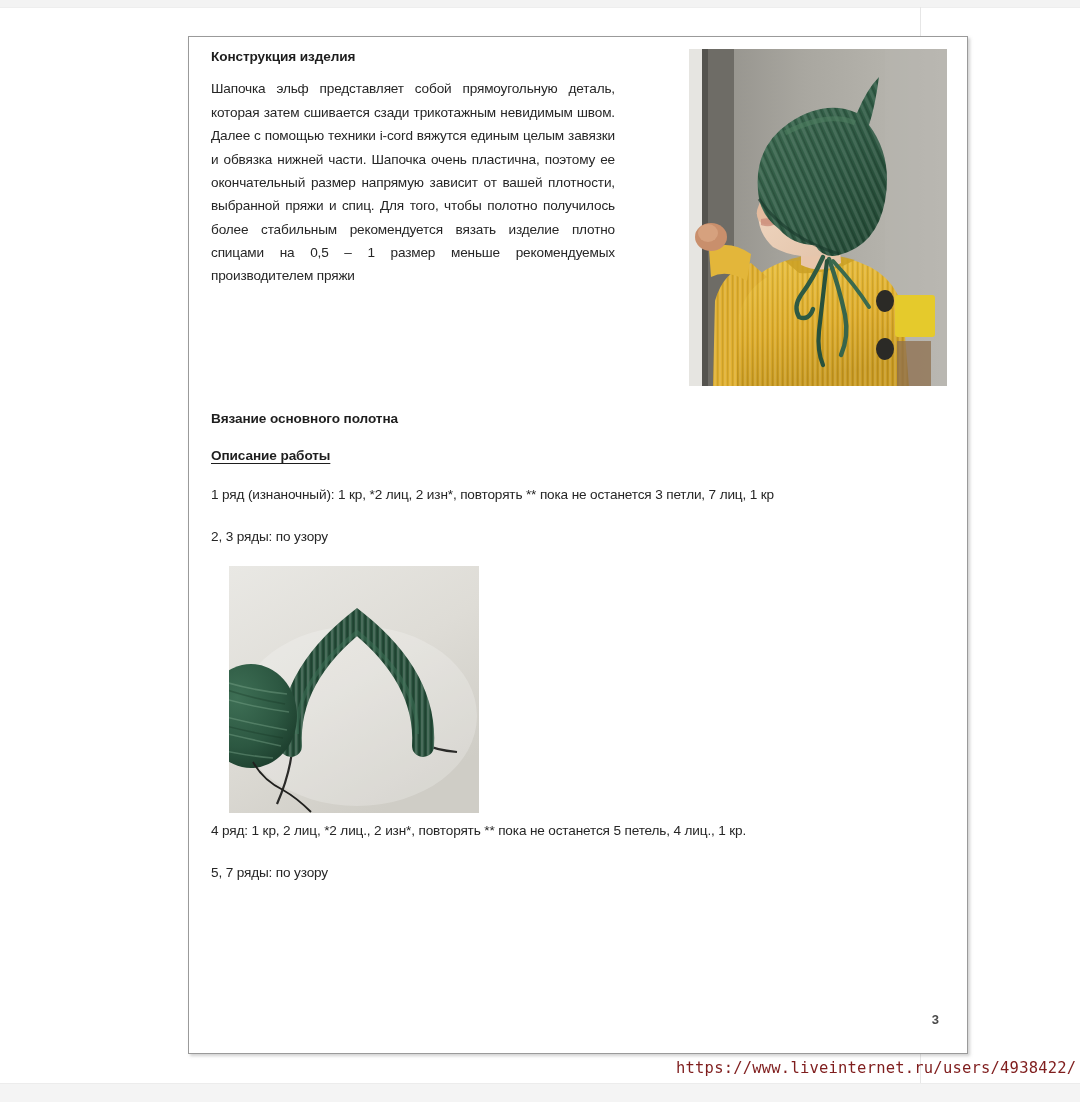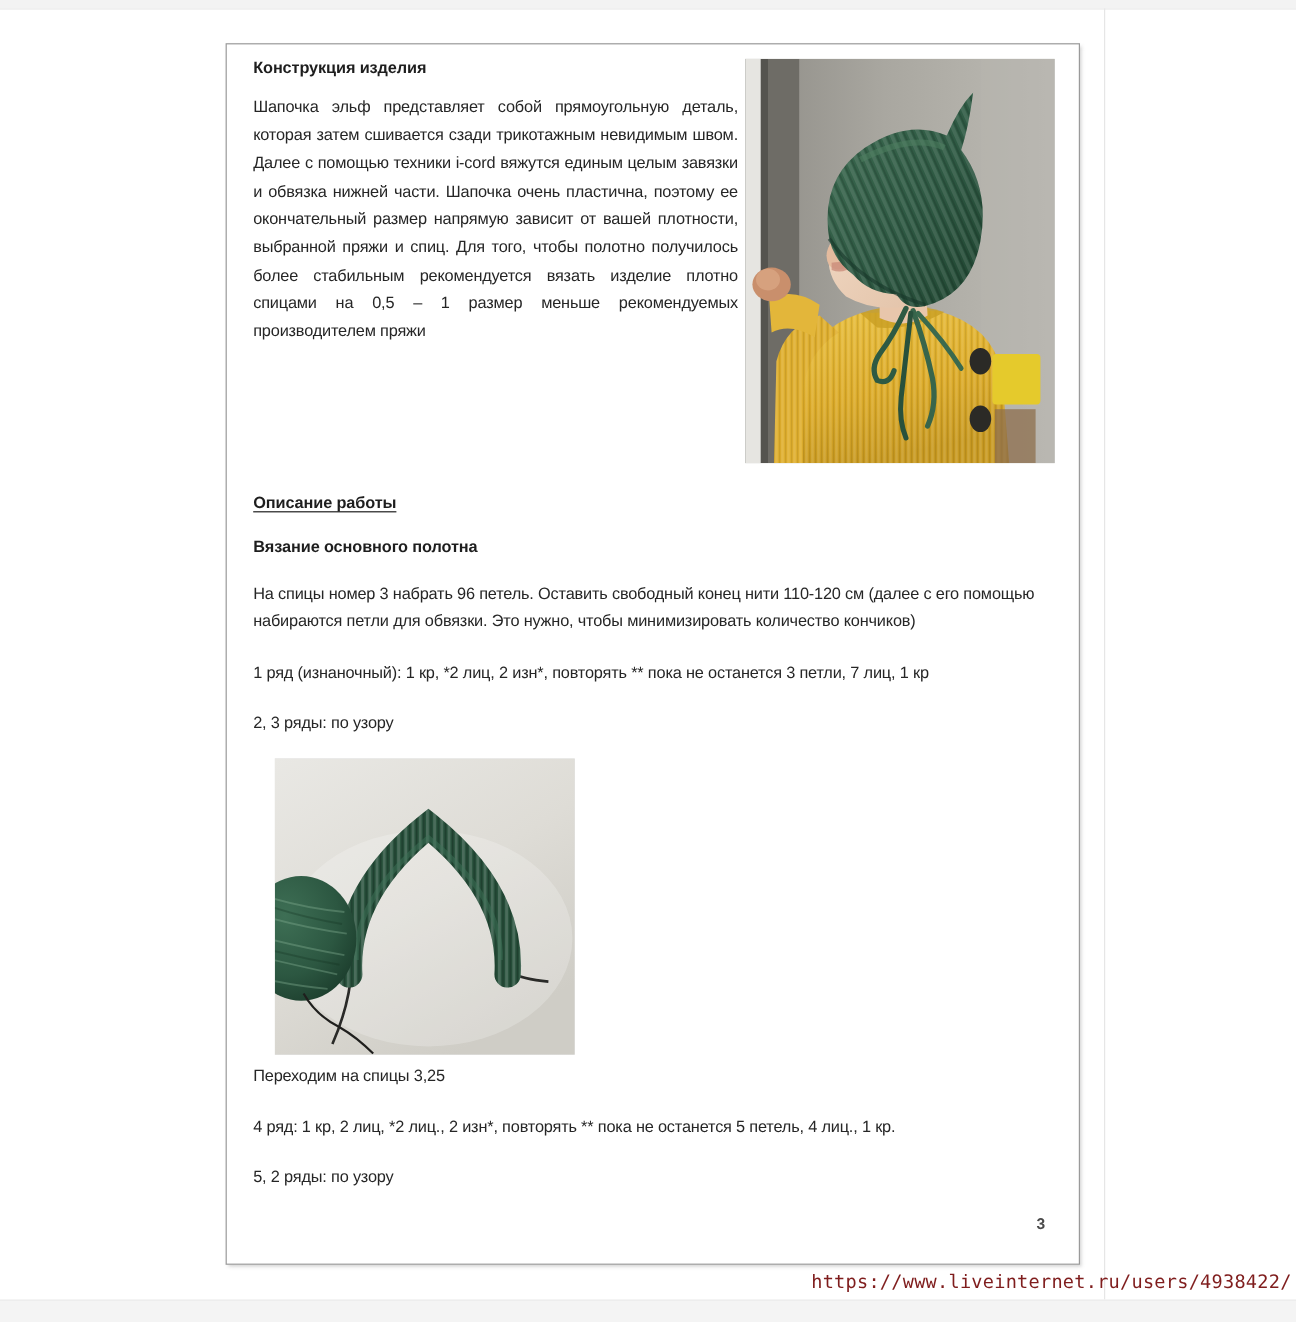--- a/index.html
+++ b/index.html
@@ -46,21 +46,21 @@
     height: 19px;
     background: #f4f4f4;
     border-top: 1px solid #ececec;
   }
 
   
   .page-sheet {
     position: absolute;
     left: 188px;
     top: 36px;
-    width: 712px;
+    width: 780px;
     height: 1018px;
     background: #ffffff;
     border: 1px solid #9a9a9a;
     box-sizing: border-box;
     box-shadow: 2px 2px 3px rgba(120,120,120,0.35);
   }
 
   .page-inner {
     position: relative;
     width: 100%;
@@ -282,26 +282,25 @@
           <ellipse cx="196" cy="252" rx="9" ry="11" fill="#2b2a26"></ellipse>
           <ellipse cx="196" cy="300" rx="9" ry="11" fill="#2b2a26"></ellipse>
           <rect x="206" y="246" width="40" height="42" rx="3" fill="#f2d52f"></rect>
           <rect x="206" y="246" width="40" height="42" rx="3" fill="#000" opacity="0.05"></rect>
           <rect x="208" y="292" width="34" height="45" fill="#8d6f4e" opacity="0.75"></rect>
         </svg>
       </div>
     </div>
 
     <div class="sec-heads">
+      <h3 class="heading">Вязание основного полотна</h3>
       <h3 class="heading underlined">Описание работы</h3>
-      <h3 class="heading">Вязание основного полотна</h3>
     </div>
 
     <div class="body-block doc-text">
-      <p>На спицы номер 3 набрать 96 петель. Оставить свободный конец нити 110-120 см (далее с его помощью набираются петли для обвязки. Это нужно, чтобы минимизировать количество кончиков)</p>
 
       <p>1 ряд (изнаночный): 1 кр, *2 лиц, 2 изн*, повторять ** пока не останется 3 петли, 7 лиц, 1 кр</p>
 
       <p class="tight">2, 3 ряды: по узору</p>
 
       <div class="photo-needle">
         <svg class="photo-svg" viewBox="0 0 250 247" preserveAspectRatio="none">
           <defs>
             <linearGradient id="bgw" x1="0" y1="0" x2="0.6" y2="1">
               <stop offset="0%" stop-color="#e9e8e4"></stop>
@@ -344,25 +343,24 @@
           </g>
           <g opacity="0.3" stroke="#12301f" stroke-width="1.6" fill="none">
             <path d="M-14 120 Q20 132 56 138"></path>
             <path d="M-18 156 Q18 166 54 172"></path>
           </g>
 
           <path d="M24 196 Q34 214 54 224 Q68 232 82 246" stroke="#1f1f1d" stroke-width="1.8" fill="none"></path>
         </svg>
       </div>
 
-      <p class="caption-line">Переходим на спицы 3,25</p>
 
       <p>4 ряд: 1 кр, 2 лиц, *2 лиц., 2 изн*, повторять ** пока не останется 5 петель, 4 лиц., 1 кр.</p>
 
-      <p>5, 2 ряды: по узору</p>
+      <p>5, 7 ряды: по узору</p>
 
     </div>
 
     <div class="page-number">3</div>
 
   </div>
 </div>
 
 <div class="source-url">https://www.liveinternet.ru/users/4938422/</div>
 

